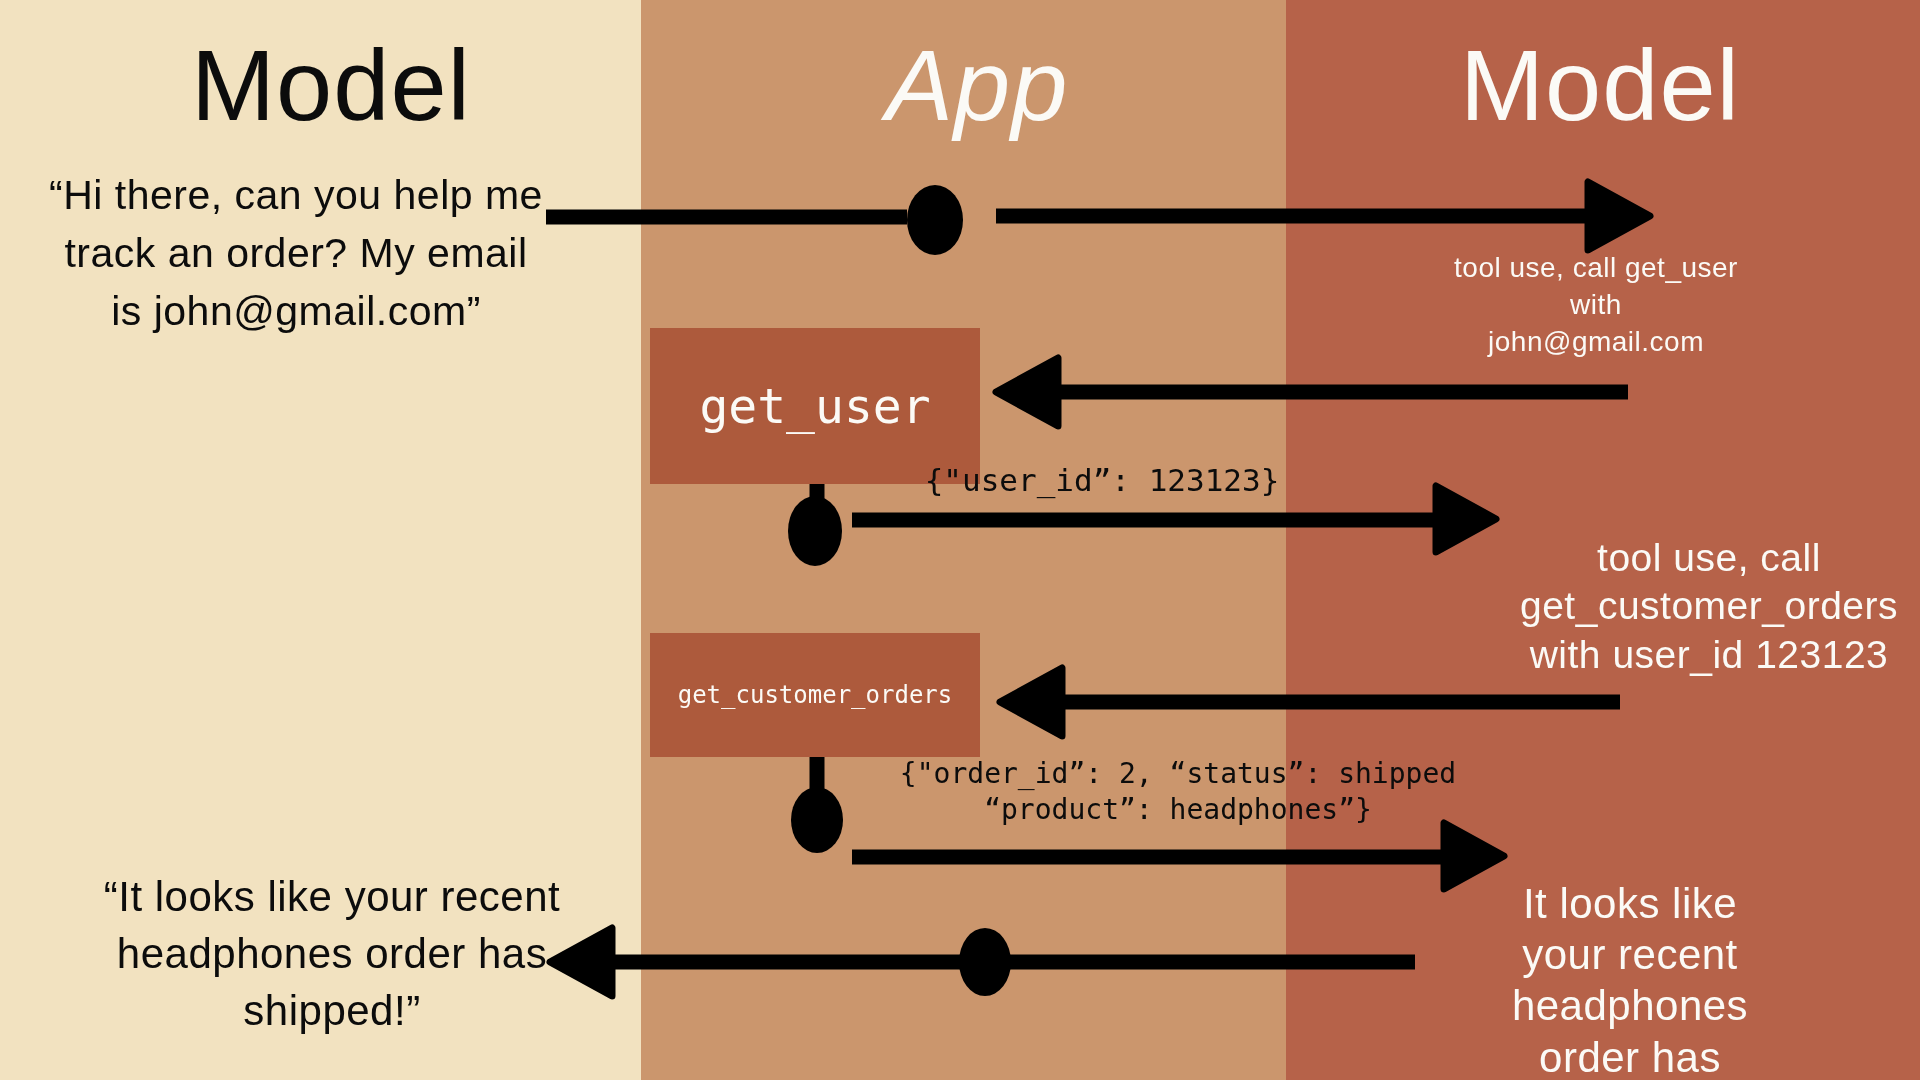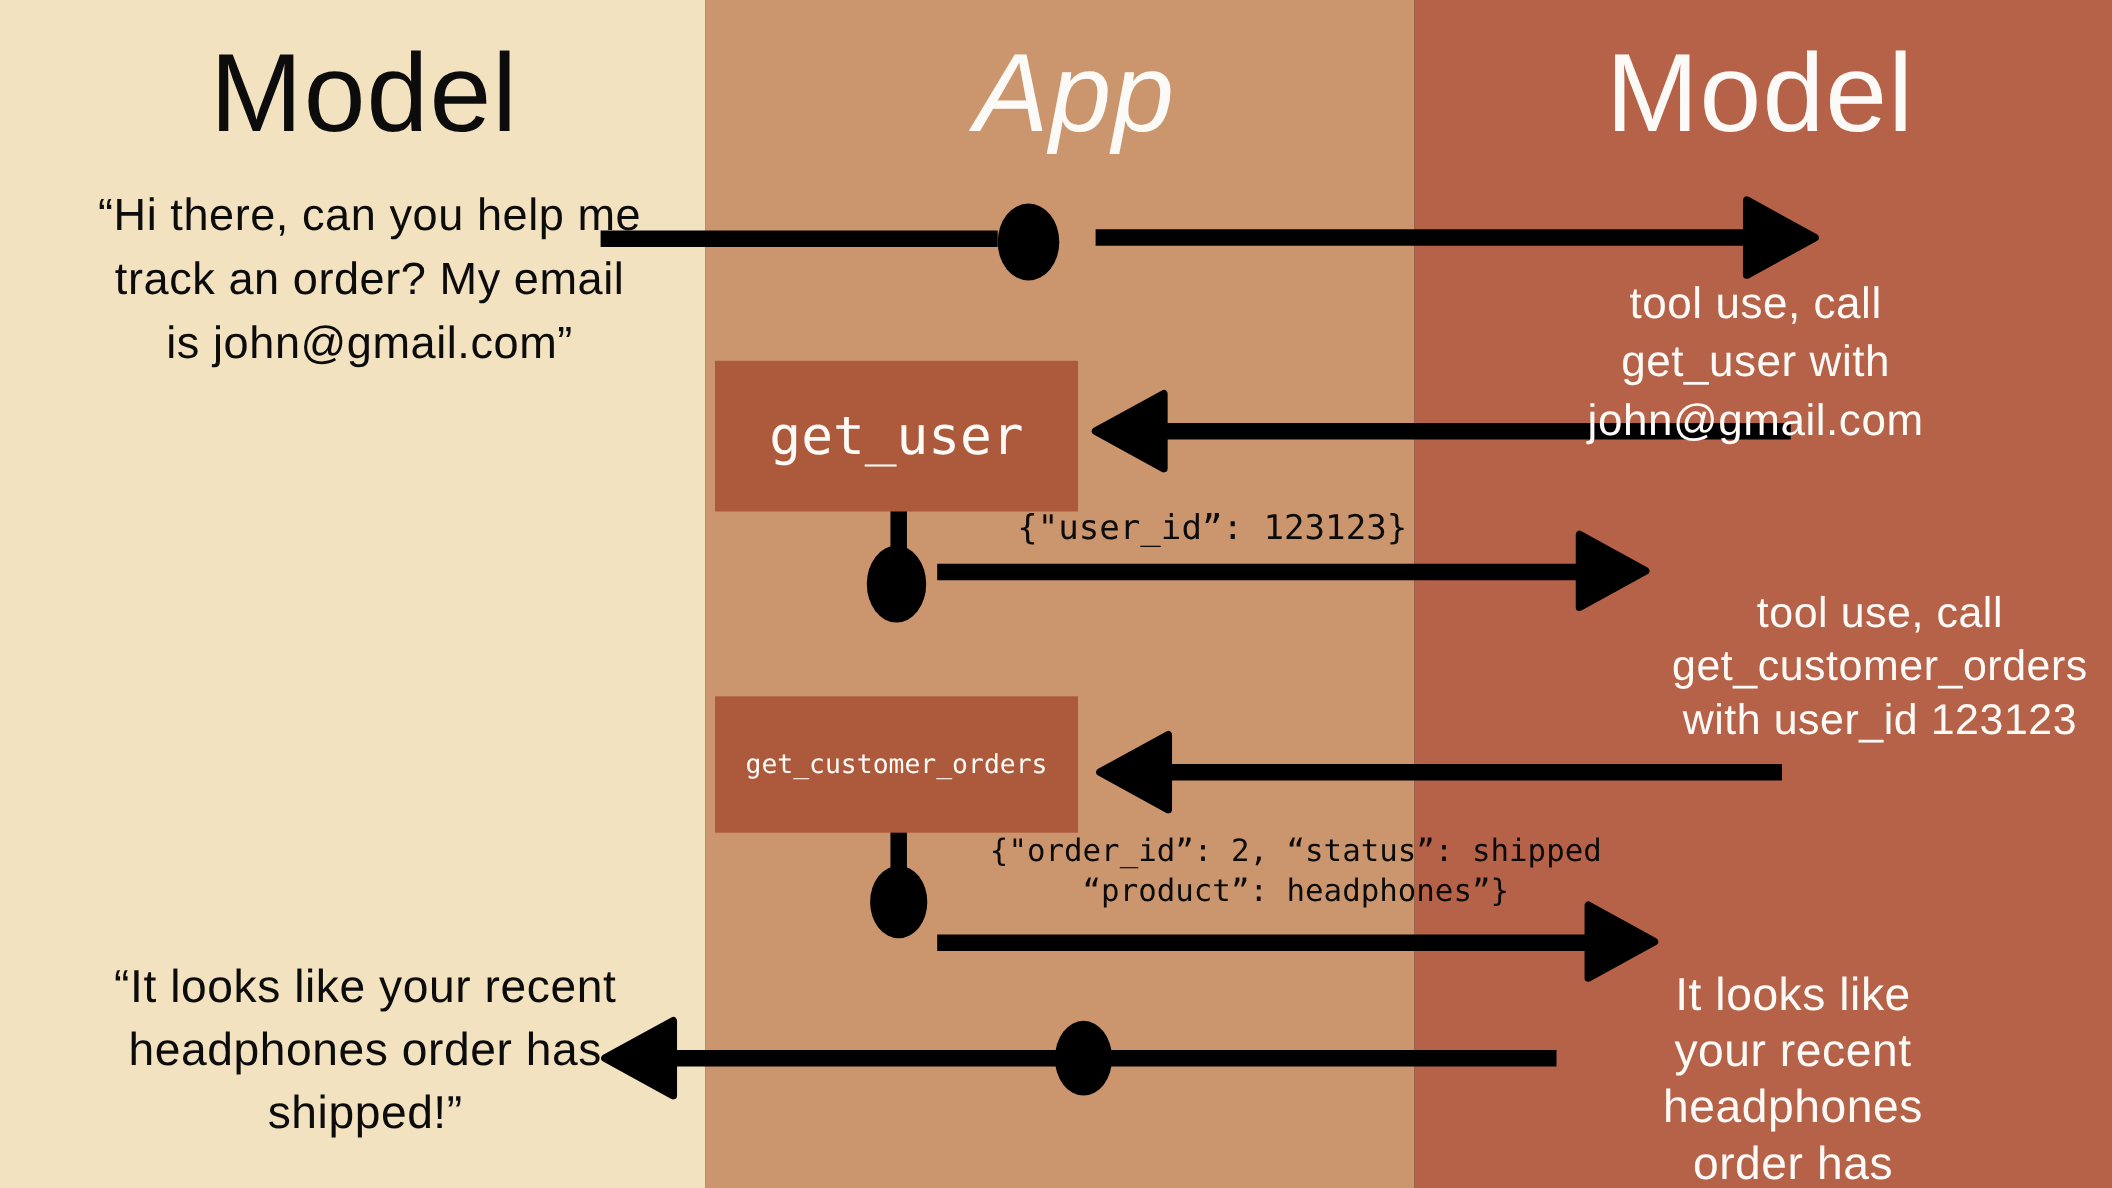--- a/index.html
+++ b/index.html
@@ -18,30 +18,30 @@
   }
   .title-user{left:331px;}
   .title-app{left:977px;color:#fbfaf6;font-style:italic;}
   .title-model{left:1600px;color:#fbfaf6;}
   .msg{
     position:absolute;transform:translateX(-50%);
     white-space:pre-line;text-align:center;letter-spacing:.5px;
   }
   .msg-dark{color:#0c0c0c;}
   .msg-light{color:#fbfaf6;}
-  .user-request{left:296px;top:166px;font-size:41px;line-height:1.42;margin-left:40px;}
-  .model-call-1{left:1596px;top:250px;font-size:40px;line-height:1.32;}
+  .user-request{left:296px;top:166px;font-size:41px;line-height:1.42;}
+  .model-call-1{left:1596px;top:250px;font-size:28px;line-height:1.32;}
   .model-call-2{left:1709px;top:534px;font-size:39px;line-height:1.24;}
   .model-final{left:1630px;top:878px;font-size:42px;line-height:1.22;}
   .user-final{left:332px;top:868px;font-size:42px;line-height:1.36;text-align:center;}
   .tool-box{
     position:absolute;left:650px;width:330px;background:#ad5a3c;
     display:flex;align-items:center;justify-content:center;
   }
-  .tool-box-1{top:328px;height:137px;}
+  .tool-box-1{top:328px;height:156px;}
   .tool-box-2{top:633px;height:124px;}
   .tool-box .tool-name{
     font-family:"DejaVu Sans Mono", monospace;color:#fbfaf6;white-space:nowrap;
   }
   .tool-box-1 .tool-name{font-size:48px;}
   .tool-box-2 .tool-name{font-size:24px;}
   .json-label{
     position:absolute;transform:translateX(-50%);
     font-family:"DejaVu Sans Mono", monospace;color:#0c0c0c;
     white-space:pre-line;text-align:center;

